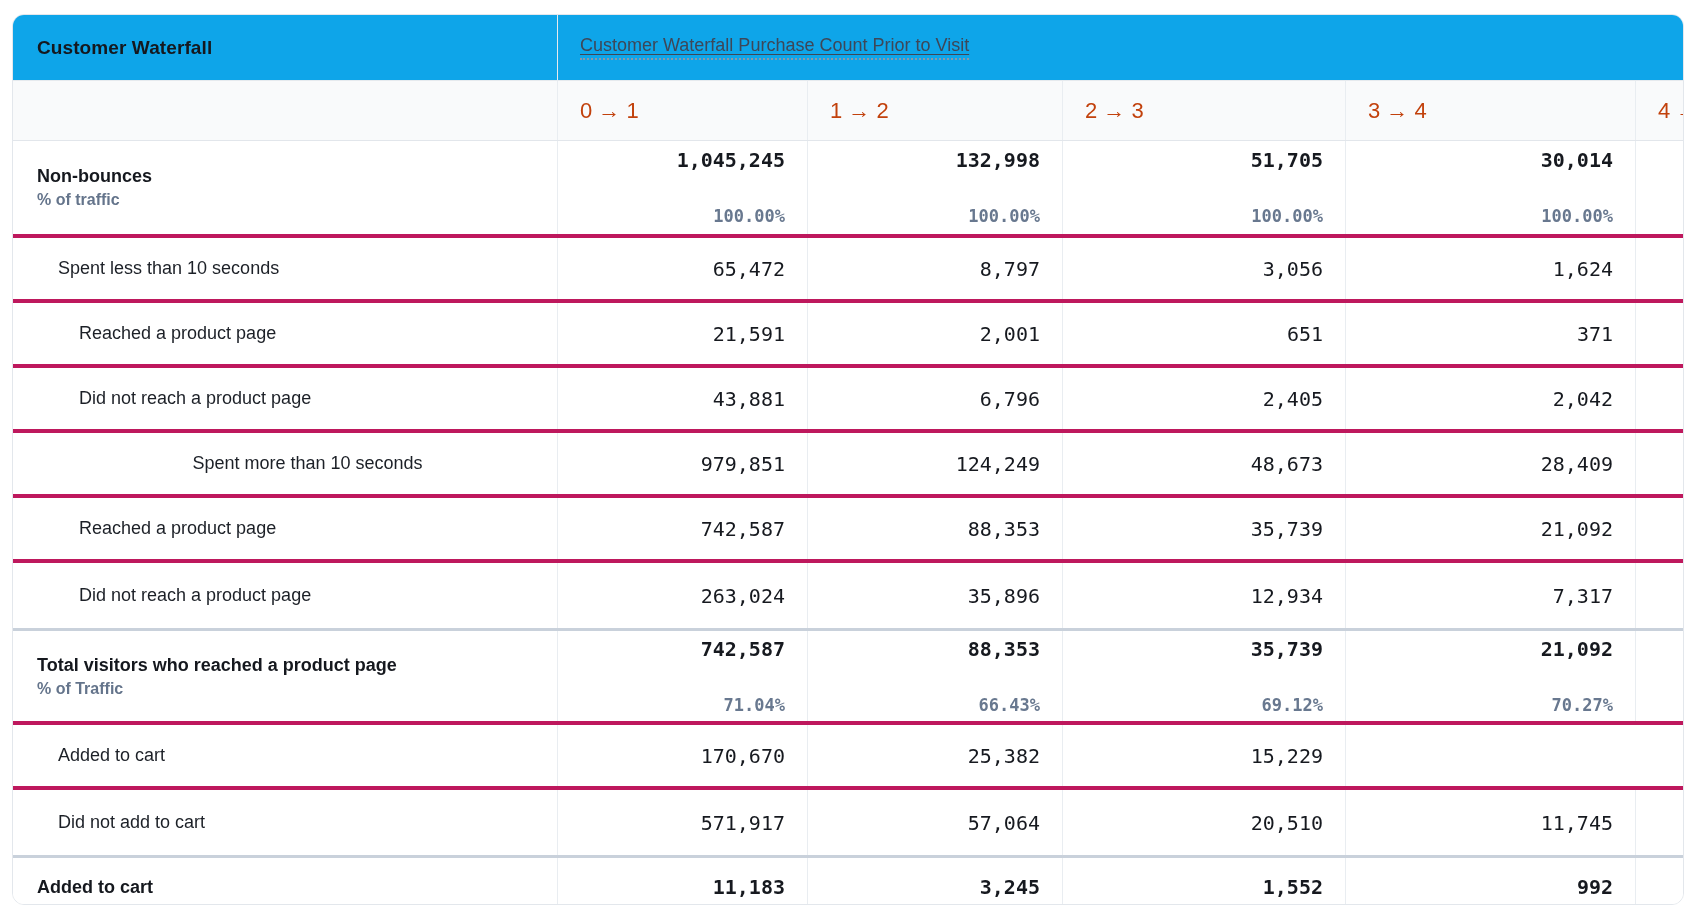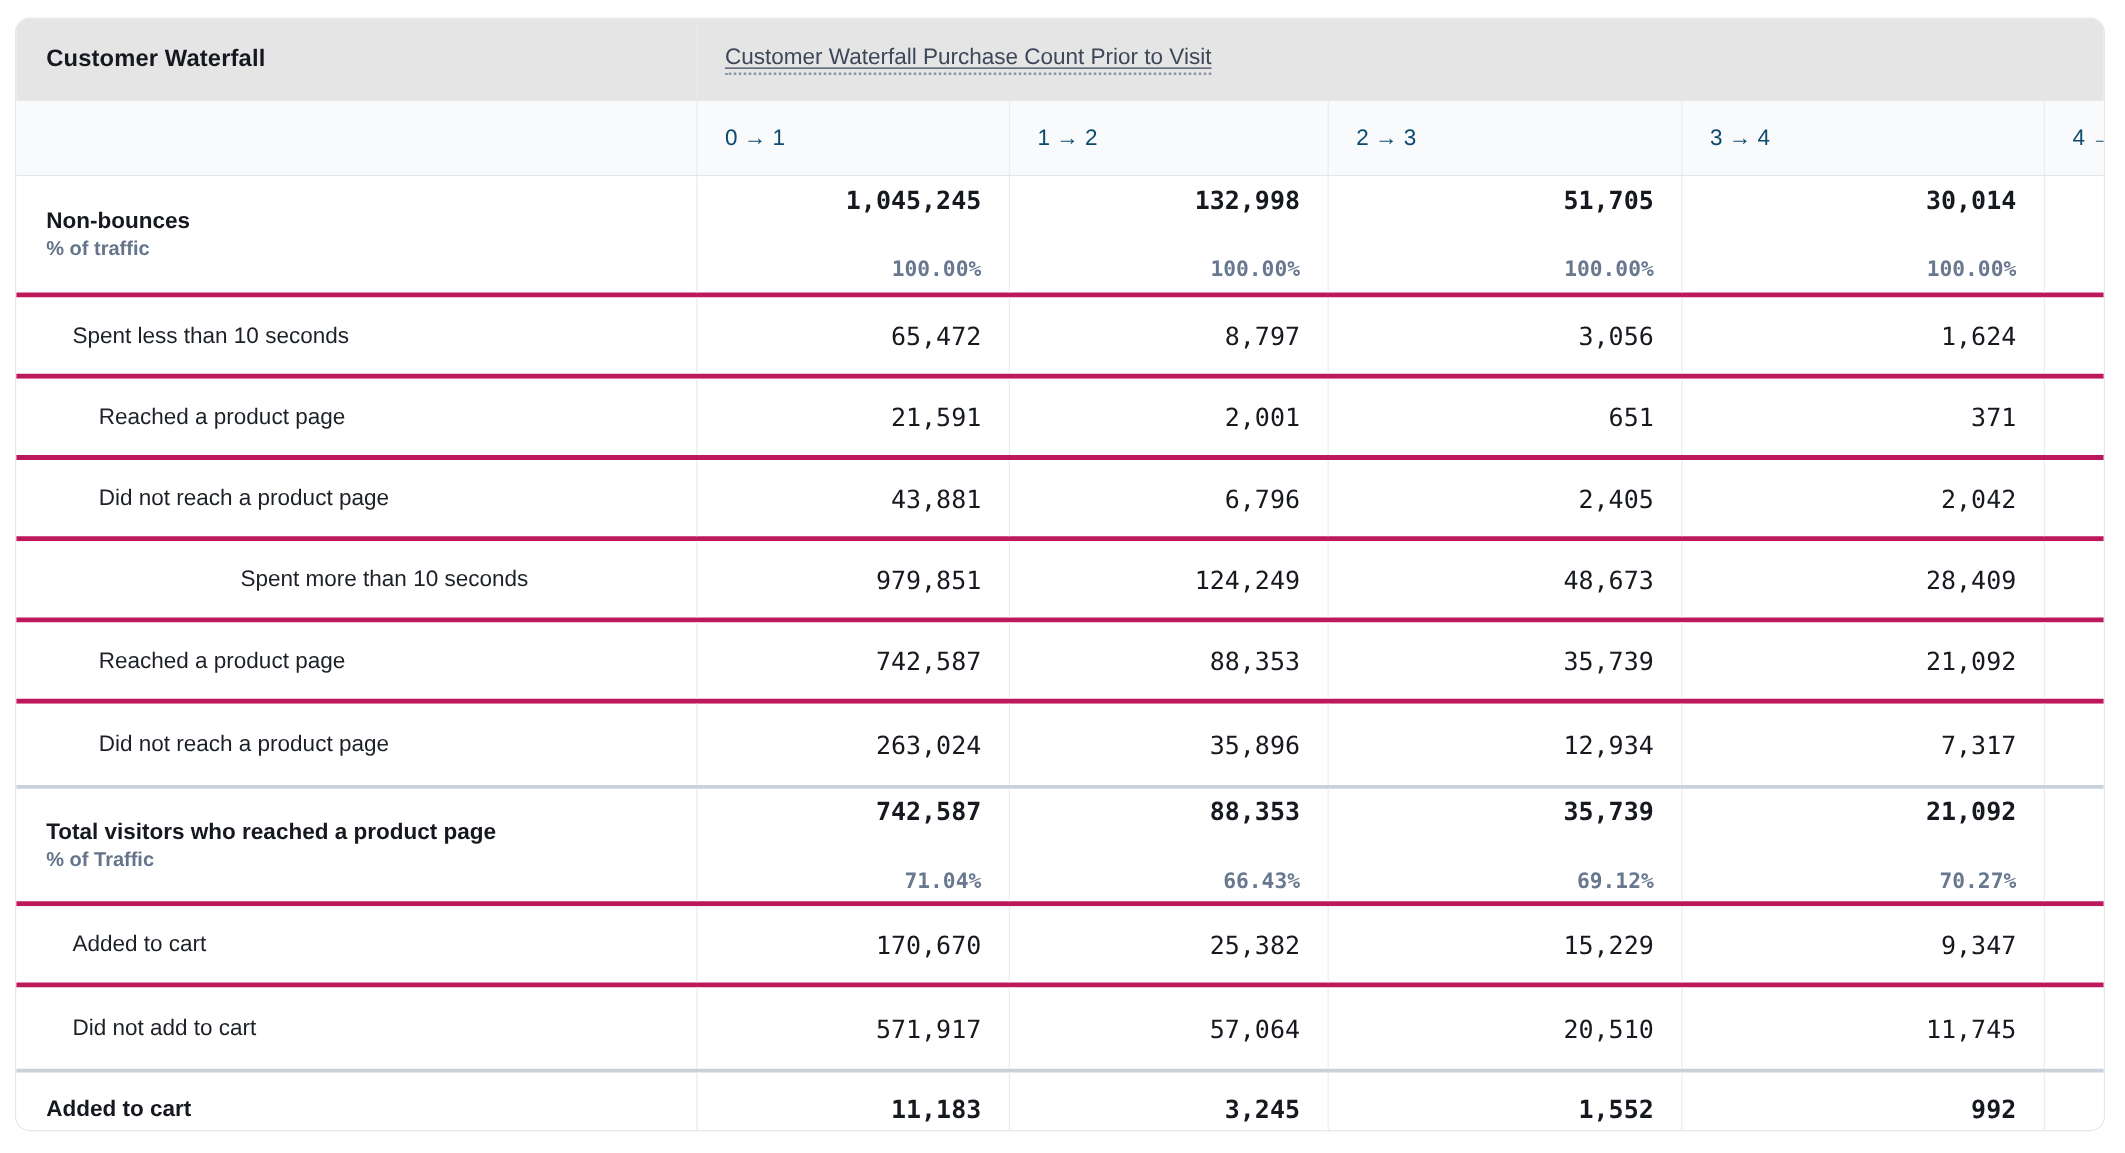--- a/index.html
+++ b/index.html
@@ -17,21 +17,21 @@
     background: #ffffff;
     border: 1px solid #e3e7ec;
     border-radius: 12px;
     overflow: hidden;
   }
   
   .head-row {
     display: grid;
     grid-template-columns: 545px 1fr;
     height: 66px;
-    background: #e5e5e5;
+    background: #0ea5e9;
     border-bottom: 1px solid #e6eaee;
   }
   .title-cell {
     display: flex; align-items: center;
     padding-left: 24px;
     border-right: 1px solid #e6eaee;
   }
   .card-title {
     font-size: 19px;
     font-weight: 700;
@@ -54,22 +54,22 @@
   .col-row {
     display: grid;
     grid-template-columns: 545px 250px 255px 283px 290px 1fr;
     height: 60px;
     background: #f9fafb;
     border-bottom: 1px solid #e2e6eb;
   }
   .col-cell {
     display: flex; align-items: center;
     padding-left: 22px;
-    font-size: 18px;
-    color: #0c4a6e;
+    font-size: 22px;
+    color: #c2410c;
     border-right: 1px solid #e9edf1;
     white-space: nowrap;
     overflow: hidden;
   }
   .col-cell.last { border-right: none; }
   
   .trow {
     display: grid;
     grid-template-columns: 545px 250px 255px 283px 290px 1fr;
     height: 65px;
@@ -294,23 +294,20 @@
         </div>
         <div class="val-cell">
           <span class="cell-value">170,670</span>
         </div>
         <div class="val-cell">
           <span class="cell-value">25,382</span>
         </div>
         <div class="val-cell">
           <span class="cell-value">15,229</span>
         </div>
-        <div class="val-cell">
-          <span class="cell-value">9,347</span>
-        </div>
         <div class="val-cell last"></div>
       </div>
       <div class="trow no-bb">
         <div class="label-cell" style="padding-left: 45px;">
           <span class="row-label">Did not add to cart</span>
         </div>
         <div class="val-cell">
           <span class="cell-value">571,917</span>
         </div>
         <div class="val-cell">

